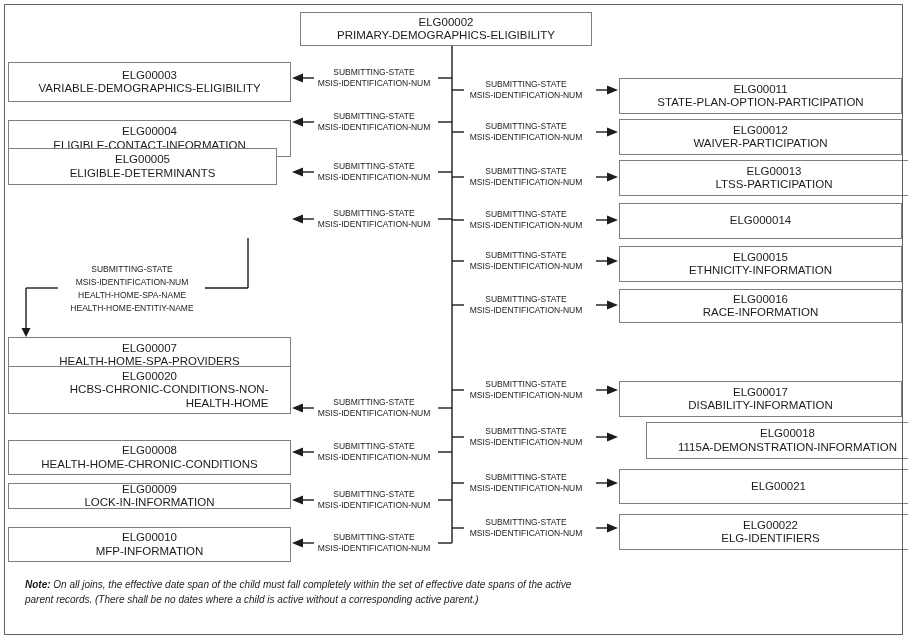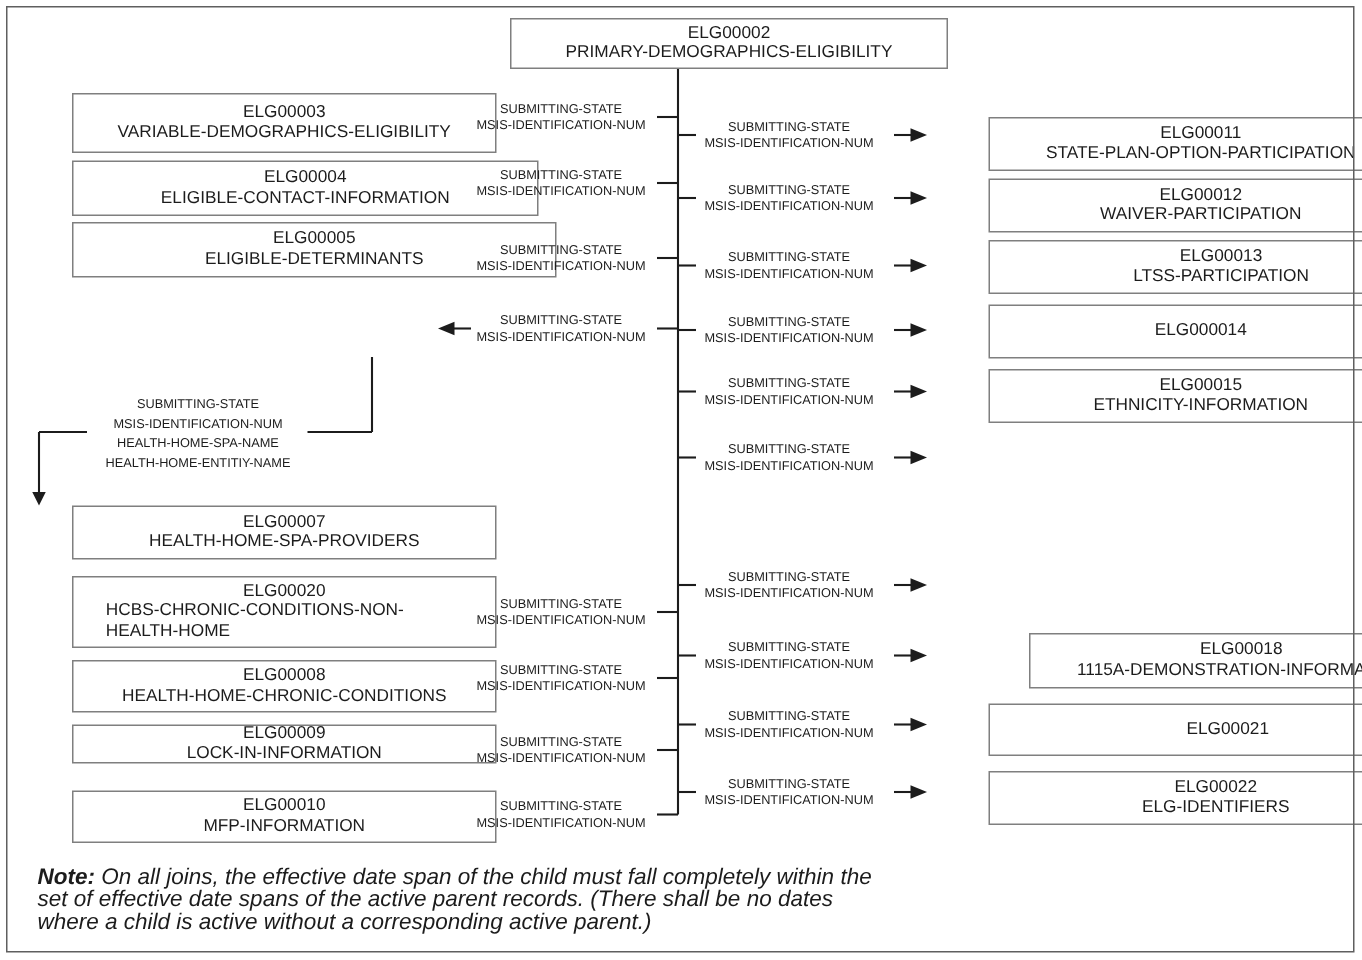--- a/index.html
+++ b/index.html
@@ -8,35 +8,35 @@
     font-family:"Liberation Sans",sans-serif;color:#1c1c1c;
   }
   #page-border{
     position:absolute;left:4px;top:4px;width:899px;height:631px;
     border:1px solid #5f5f5f;box-sizing:border-box;pointer-events:none;
   }
   #wires{position:absolute;left:0;top:0;width:908px;height:640px;}
   .node{
     position:absolute;box-sizing:border-box;border:1px solid #7f7f7f;background:#ffffff;
     display:flex;flex-direction:column;align-items:center;justify-content:center;
-    text-align:left;font-size:11.5px;line-height:13.5px;color:#1c1c1c;margin-left:40px;
+    text-align:right;font-size:11.5px;line-height:13.5px;color:#1c1c1c;
   }
   .node .name.narrow{max-width:238px;}
   .join-label{
     position:absolute;width:136px;height:24px;
     display:flex;align-items:center;justify-content:center;text-align:center;
     font-size:8.5px;line-height:11px;white-space:pre-line;color:#1c1c1c;
   }
   .special-label{
     position:absolute;left:48px;top:263px;width:168px;
     text-align:center;font-size:8.5px;line-height:13px;white-space:pre-line;color:#1c1c1c;
   }
   .note{
     position:absolute;left:25px;top:577px;width:562px;
-    font-style:italic;font-size:15px;line-height:15px;color:#1c1c1c;
+    font-style:italic;font-size:10px;line-height:15px;color:#1c1c1c;
   }
   .note .note-label{font-weight:bold;}
 </style>
 </head>
 <body>
 
 <div id="canvas">
   <svg id="wires" xmlns="http://www.w3.org/2000/svg" width="908" height="640">
       <line x1="452" y1="46" x2="452" y2="543" stroke="#1c1c1c" stroke-width="1.4"></line>
       <polygon points="292,78 303,73.5 303,82.5" fill="#1c1c1c"></polygon>
@@ -102,33 +102,33 @@
 
   <div class="node" style="left:300px;top:12px;width:292px;height:34px">
     <div class="code">ELG00002</div>
     <div class="name">PRIMARY-DEMOGRAPHICS-ELIGIBILITY</div>
   </div>
 
   <div class="node" style="left:8px;top:62px;width:283px;height:40px">
     <div class="code">ELG00003</div>
     <div class="name">VARIABLE-DEMOGRAPHICS-ELIGIBILITY</div>
   </div>
-  <div class="node" style="left:8px;top:107px;width:311px;height:37px">
+  <div class="node" style="left:8px;top:120px;width:283px;height:37px">
     <div class="code">ELG00004</div>
     <div class="name">ELIGIBLE-CONTACT-INFORMATION</div>
   </div>
-  <div class="node" style="left:8px;top:148px;width:323px;height:37px">
+  <div class="node" style="left:8px;top:148px;width:269px;height:37px">
     <div class="code">ELG00005</div>
     <div class="name">ELIGIBLE-DETERMINANTS</div>
   </div>
   <div class="node" style="left:8px;top:337px;width:283px;height:36px">
     <div class="code">ELG00007</div>
     <div class="name">HEALTH-HOME-SPA-PROVIDERS</div>
   </div>
-  <div class="node" style="left:8px;top:384px;width:283px;height:48px">
+  <div class="node" style="left:8px;top:366px;width:283px;height:48px">
     <div class="code">ELG00020</div>
     <div class="name narrow">HCBS-CHRONIC-CONDITIONS-NON-HEALTH-HOME</div>
   </div>
   <div class="node" style="left:8px;top:440px;width:283px;height:35px">
     <div class="code">ELG00008</div>
     <div class="name">HEALTH-HOME-CHRONIC-CONDITIONS</div>
   </div>
   <div class="node" style="left:8px;top:483px;width:283px;height:26px">
     <div class="code">ELG00009</div>
     <div class="name">LOCK-IN-INFORMATION</div>
@@ -149,20 +149,28 @@
   <div class="node" style="left:619px;top:160px;width:310px;height:36px">
     <div class="code">ELG00013</div>
     <div class="name">LTSS-PARTICIPATION</div>
   </div>
   <div class="node" style="left:619px;top:203px;width:283px;height:36px">
     <div class="code">ELG000014</div>
   </div>
   <div class="node" style="left:619px;top:246px;width:283px;height:36px">
     <div class="code">ELG00015</div>
     <div class="name">ETHNICITY-INFORMATION</div>
+  </div>
+  <div class="node" style="left:619px;top:289px;width:283px;height:34px">
+    <div class="code">ELG00016</div>
+    <div class="name">RACE-INFORMATION</div>
+  </div>
+  <div class="node" style="left:619px;top:381px;width:283px;height:36px">
+    <div class="code">ELG00017</div>
+    <div class="name">DISABILITY-INFORMATION</div>
   </div>
   <div class="node" style="left:646px;top:422px;width:283px;height:37px">
     <div class="code">ELG00018</div>
     <div class="name">1115A-DEMONSTRATION-INFORMATION</div>
   </div>
   <div class="node" style="left:619px;top:469px;width:319px;height:35px">
     <div class="code">ELG00021</div>
   </div>
   <div class="node" style="left:619px;top:514px;width:303px;height:36px">
     <div class="code">ELG00022</div>

